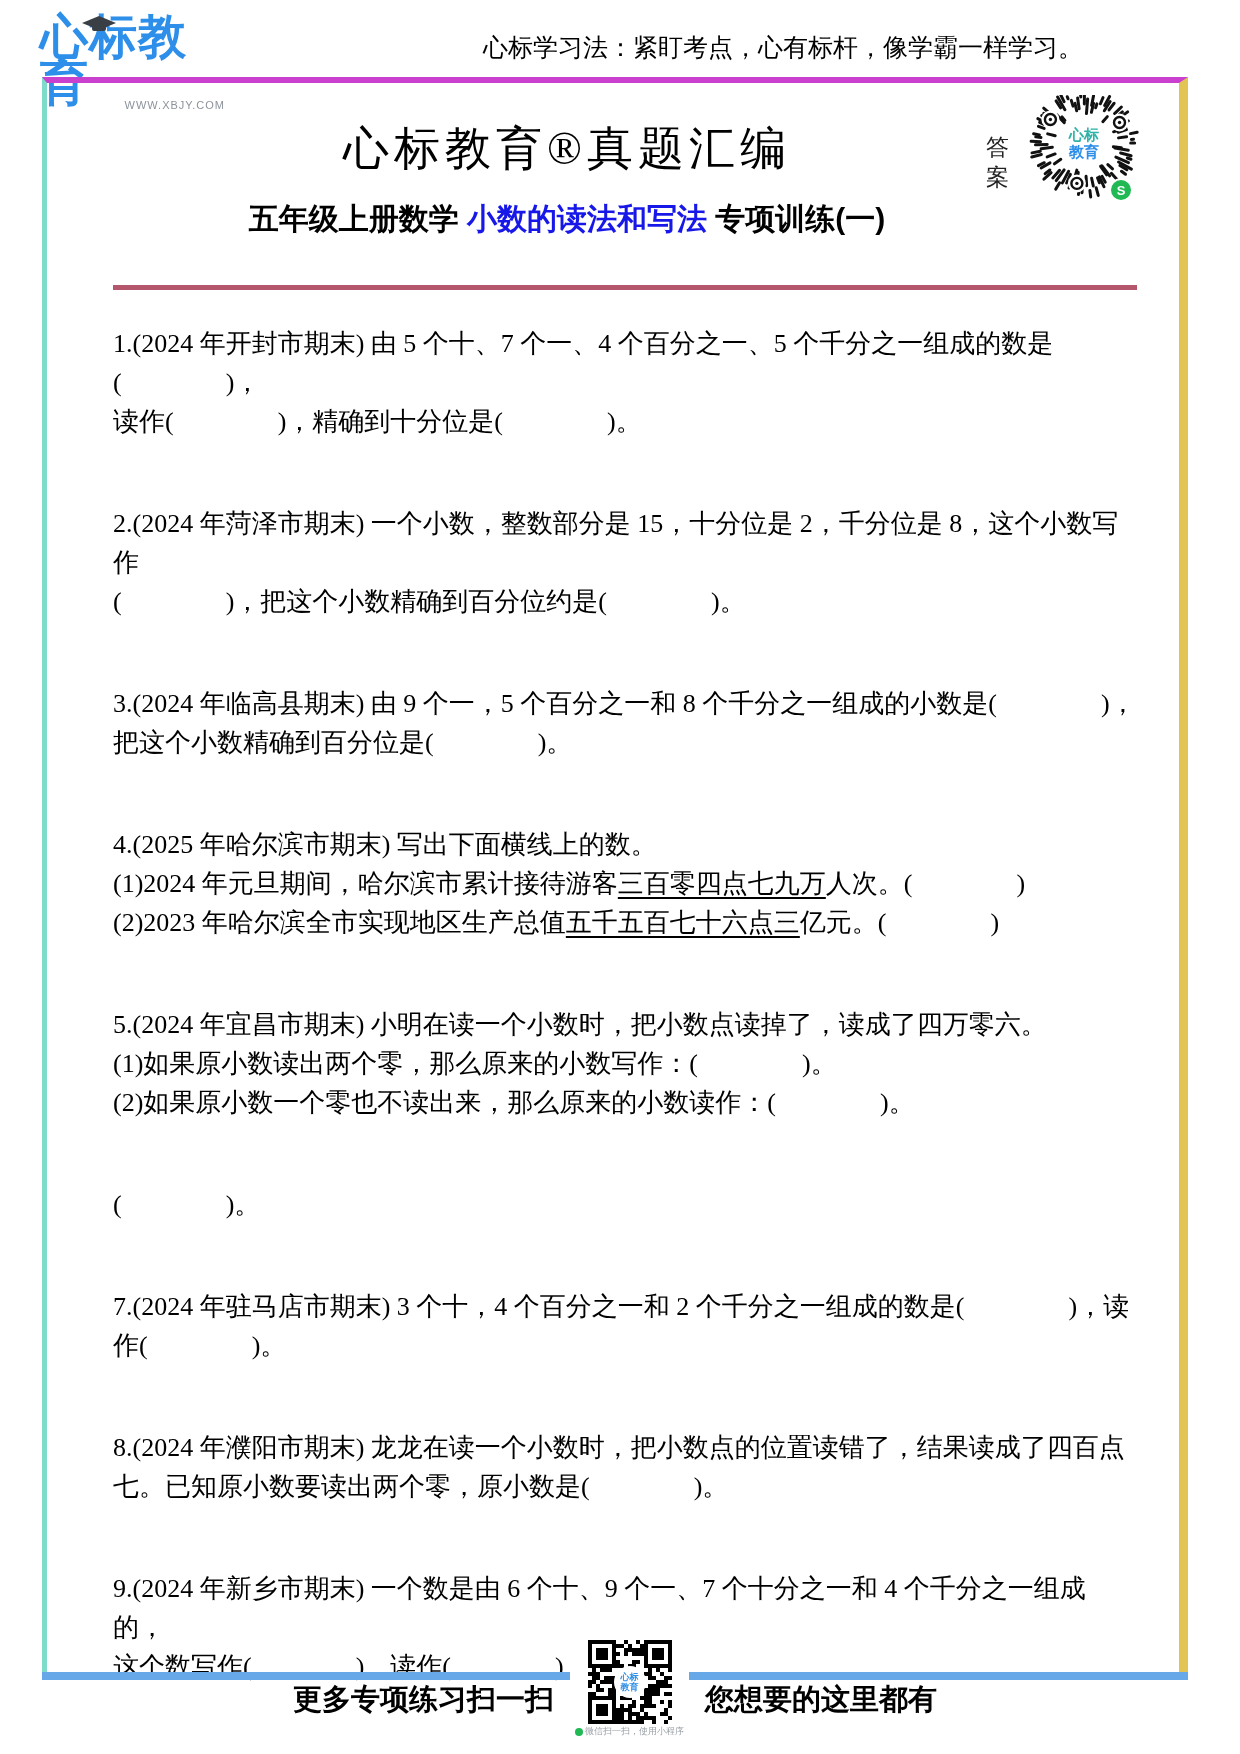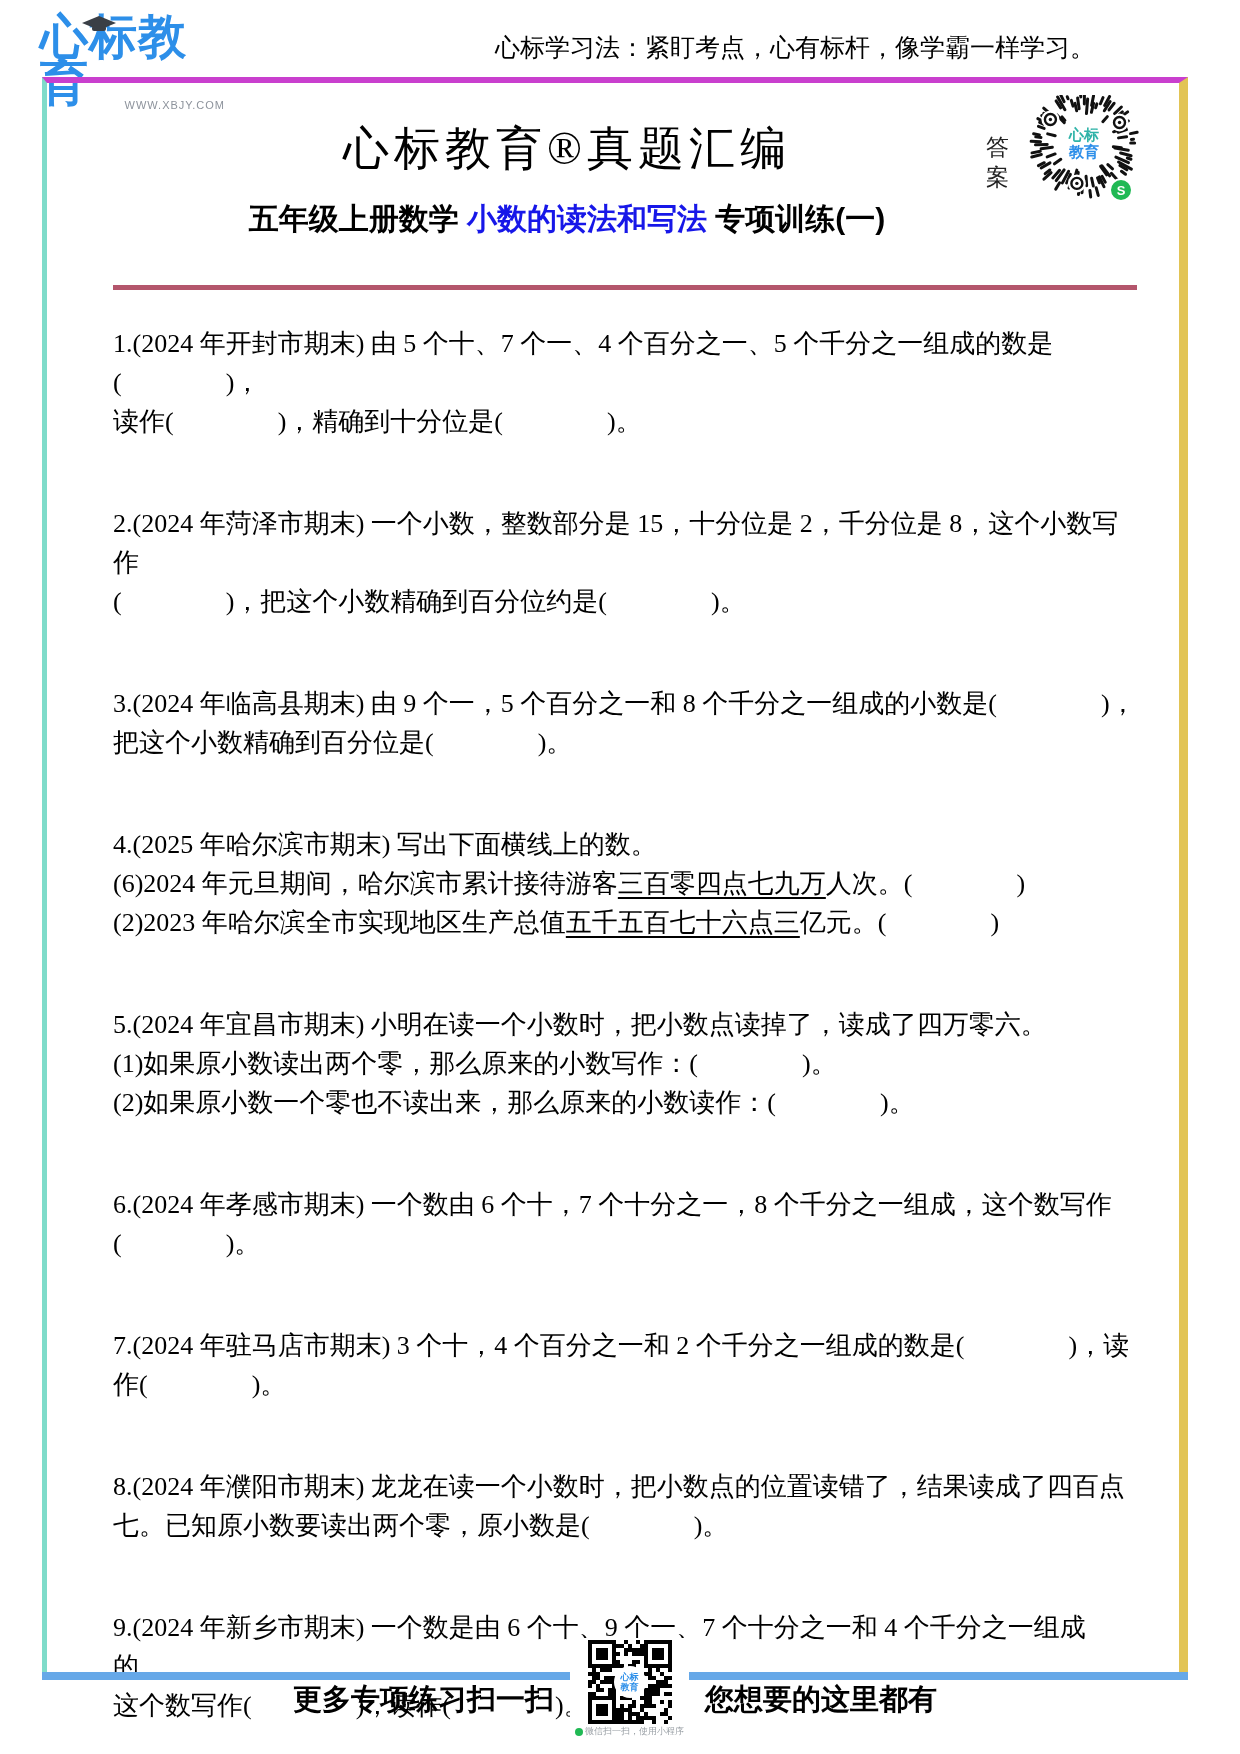--- a/index.html
+++ b/index.html
@@ -12,21 +12,21 @@
   .logo { position:absolute; left:40px; top:14px; width:185px; }
   .logo-text {
     color:#2d8fe9; font-size:48px; font-weight:bold; letter-spacing:1px;
     font-family:"Liberation Sans","DejaVu Sans",sans-serif; line-height:46px;
   }
   .cap-icon { position:absolute; left:42px; top:2px; }
   .logo-url {
     display:block; text-align:right; color:#8d939c; font-size:11px; margin-top:-7px;
     font-family:"Liberation Sans","DejaVu Sans",sans-serif; letter-spacing:1px;
   }
-  .header-slogan { position:absolute; top:31px; right:145px; font-size:25px; }
+  .header-slogan { position:absolute; top:31px; right:157px; font-size:25px; }
   
   .frame {
     position:absolute; left:42px; top:77px; width:1146px; height:1603px;
     border-top:6px solid #c93fce; border-left:5px solid #7fdcca;
     border-right:9px solid #e2c455; border-bottom:8px solid #66a8e8;
     padding:0 42px 0 66px;
   }
   .page-title {
     margin:36px 0 0; text-align:center; transform:translateX(-58px);
     font-size:46px; line-height:60px; font-weight:normal; letter-spacing:5px;
@@ -214,30 +214,29 @@
       <div class="question">
         <div class="q-line"><span>2.(2024 年菏泽市期末) 一个小数，整数部分是 15，十分位是 2，千分位是 8，这个小数写作</span></div>
         <div class="q-line"><span>(　　　　)，把这个小数精确到百分位约是(　　　　)。</span></div>
       </div>
       <div class="question">
         <div class="q-line"><span>3.(2024 年临高县期末) 由 9 个一，5 个百分之一和 8 个千分之一组成的小数是(　　　　)，</span></div>
         <div class="q-line"><span>把这个小数精确到百分位是(　　　　)。</span></div>
       </div>
       <div class="question">
         <div class="q-line"><span>4.(2025 年哈尔滨市期末) 写出下面横线上的数。</span></div>
-        <div class="q-line"><span>(6)2024 年元旦期间，哈尔滨市累计接待游客</span><span class="u">三百零四点七九万</span><span>人次。(　　　　)</span></div>
+        <div class="q-line"><span>(1)2024 年元旦期间，哈尔滨市累计接待游客</span><span class="u">三百零四点七九万</span><span>人次。(　　　　)</span></div>
         <div class="q-line"><span>(2)2023 年哈尔滨全市实现地区生产总值</span><span class="u">五千五百七十六点三</span><span>亿元。(　　　　)</span></div>
       </div>
       <div class="question">
         <div class="q-line"><span>5.(2024 年宜昌市期末) 小明在读一个小数时，把小数点读掉了，读成了四万零六。</span></div>
         <div class="q-line"><span>(1)如果原小数读出两个零，那么原来的小数写作：(　　　　)。</span></div>
         <div class="q-line"><span>(2)如果原小数一个零也不读出来，那么原来的小数读作：(　　　　)。</span></div>
       </div>
       <div class="question">
-        <div class="q-line"><span>6.(2024 年孝感市期末) 一个数由 6 个十，7 个十分之一，8 个千分之一组成，这个数写作</span></div>
         <div class="q-line"><span>(　　　　)。</span></div>
       </div>
       <div class="question">
         <div class="q-line"><span>7.(2024 年驻马店市期末) 3 个十，4 个百分之一和 2 个千分之一组成的数是(　　　　)，读</span></div>
         <div class="q-line"><span>作(　　　　)。</span></div>
       </div>
       <div class="question">
         <div class="q-line"><span>8.(2024 年濮阳市期末) 龙龙在读一个小数时，把小数点的位置读错了，结果读成了四百点</span></div>
         <div class="q-line"><span>七。已知原小数要读出两个零，原小数是(　　　　)。</span></div>
       </div>

